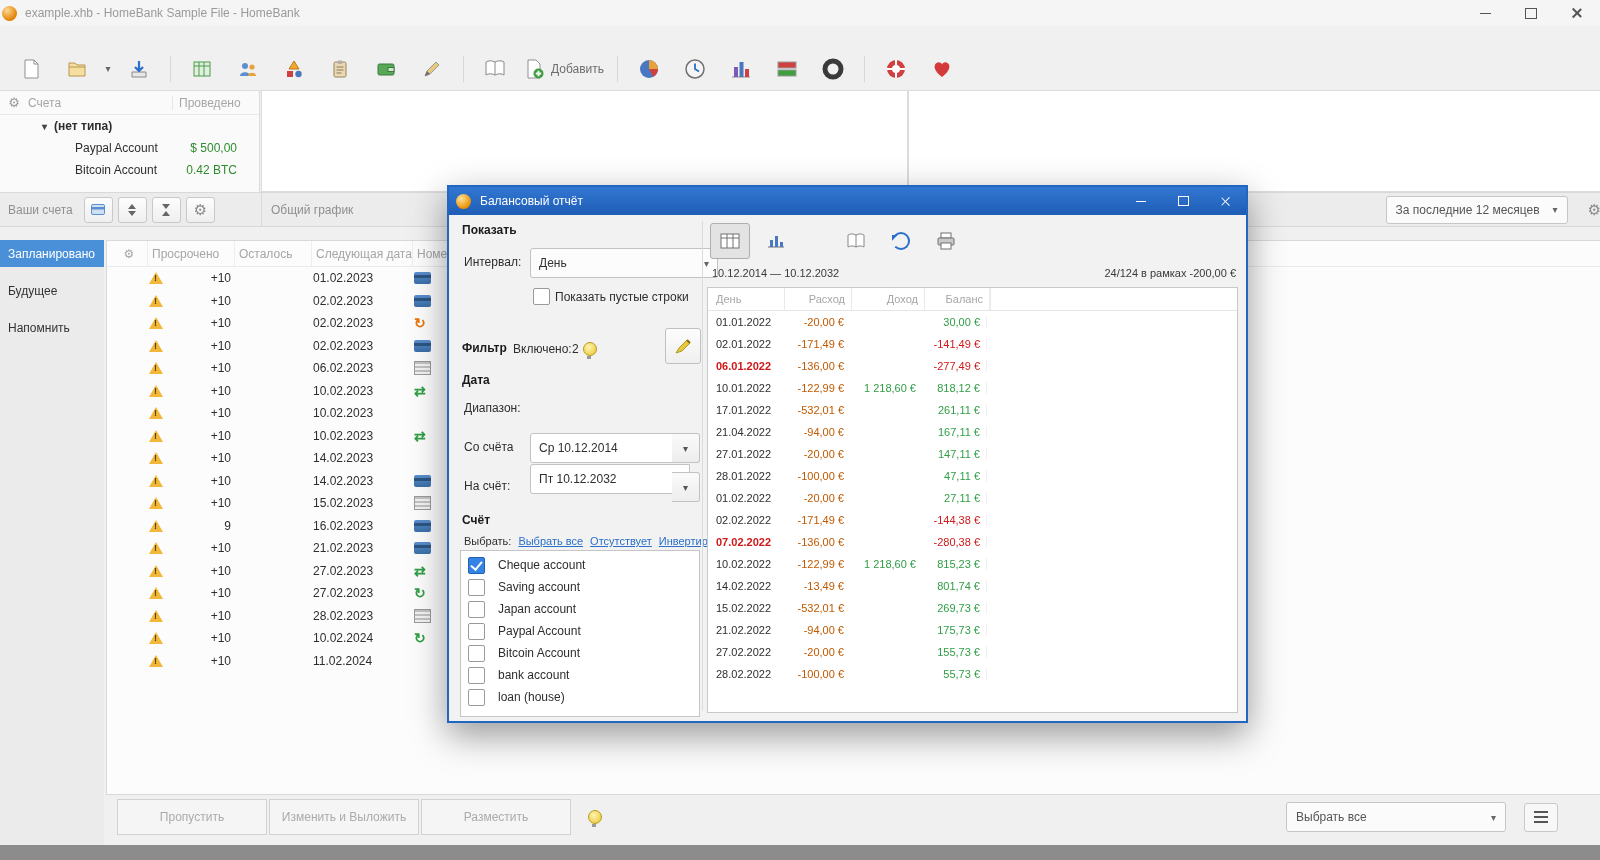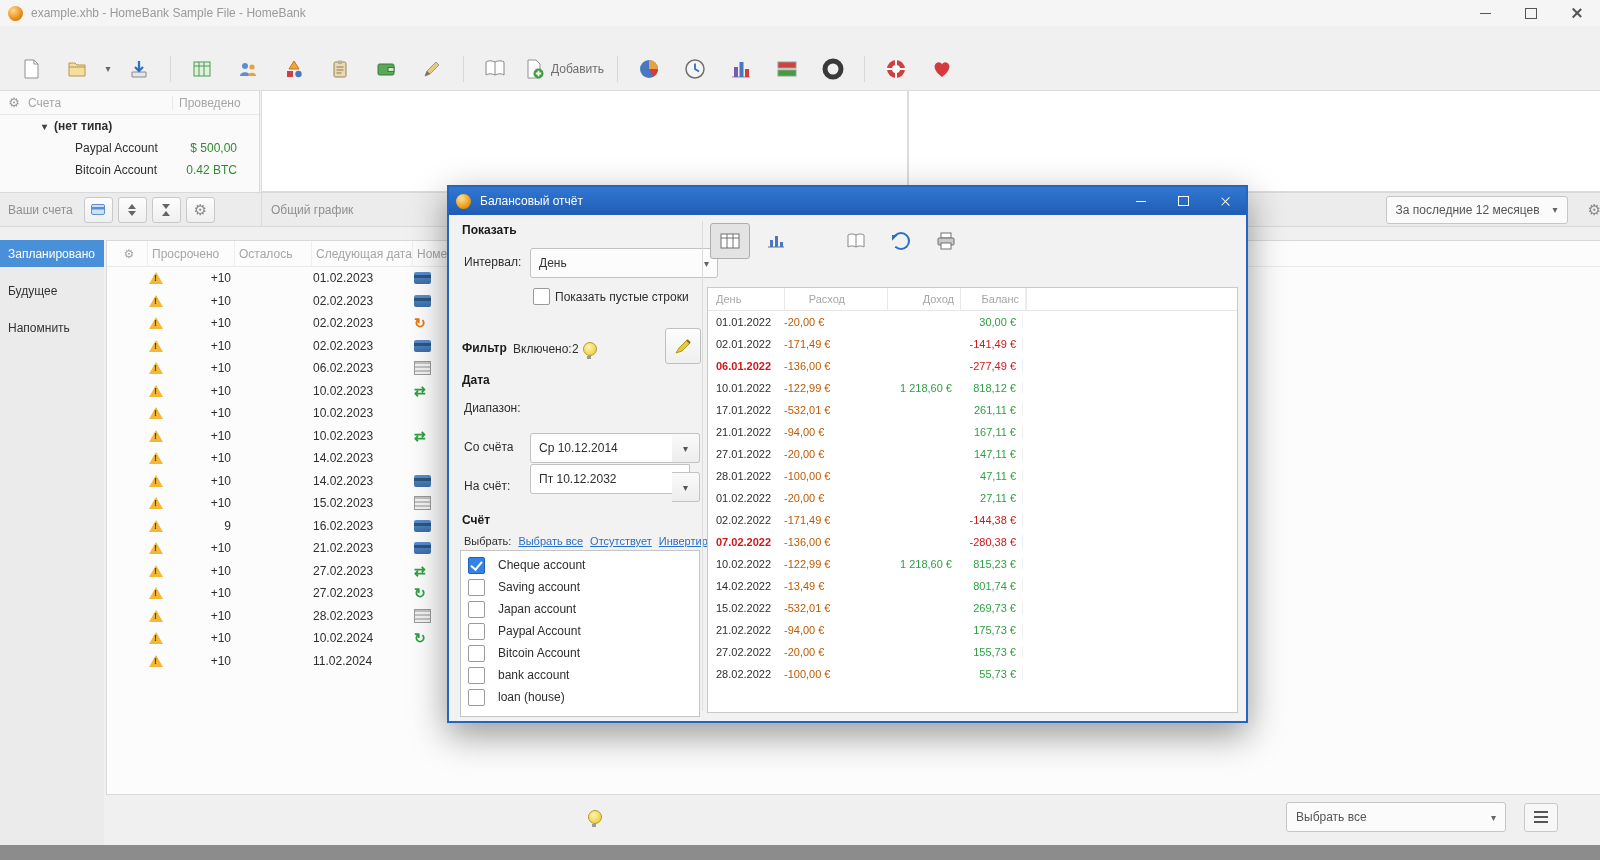--- a/index.html
+++ b/index.html
@@ -1,20 +1,20 @@
 <!DOCTYPE html>
 <html><head>
 <meta charset="utf-8">
 <style>
   html,body{margin:0;padding:0;width:1600px;height:860px;overflow:hidden;}
   body{background:#8c8c8c;font-family:"Liberation Sans",sans-serif;font-size:12px;color:#2e2e2e;position:relative;}
   .app{position:absolute;left:0;top:0;width:1600px;height:845px;background:#f0f0f0;}
 
   
-  .titlebar{position:absolute;left:0;top:0;right:0;height:26px;background:#f5f5f5;display:flex;align-items:center;padding-left:8px;}
+  .titlebar{position:absolute;left:0;top:0;right:0;height:26px;background:#f5f5f5;display:flex;align-items:center;padding-left:2px;}
   .app-icon{width:15px;height:15px;border-radius:50%;background:radial-gradient(circle at 35% 30%,#ffd892,#e07f00 72%);margin-right:8px;flex:none;}
   .title-text{color:#9a9a9a;font-size:12px;}
   .win-controls{position:absolute;right:0;top:0;height:26px;display:flex;}
   .win-btn{width:46px;height:26px;display:flex;align-items:center;justify-content:center;}
   .g-min{width:11px;height:1px;background:#555;}
   .g-max{width:10px;height:9px;border:1px solid #555;}
   .g-close{position:relative;width:12px;height:12px;}
   .g-close::before,.g-close::after{content:"";position:absolute;left:5px;top:0;width:1.5px;height:12px;background:#555;}
   .g-close::before{transform:rotate(45deg);} .g-close::after{transform:rotate(-45deg);}
 
@@ -120,22 +120,22 @@
   .refresh-ic{width:14px;height:14px;border:2.5px solid #2a6fc9;border-radius:50%;border-left-color:transparent;position:relative;}
   .refresh-ic::after{content:"";position:absolute;left:-6px;top:-3px;border:4px solid transparent;border-right-color:#2a6fc9;transform:rotate(45deg);}
   .rt-info{position:absolute;left:9px;right:10px;top:52px;display:flex;font-size:11px;color:#3a3a3a;}
   .rt-info .right{margin-left:auto;}
   .rt-table{position:absolute;left:4px;right:8px;top:72px;bottom:4px;background:#fff;border:1px solid #c9c9c9;overflow:hidden;}
   .rt-head{display:flex;height:22px;align-items:center;color:#a6a6a6;font-size:11px;border-bottom:1px solid #e6e6e6;}
   .rt-head .hcell{border-left:1px solid #e9e9e9;height:100%;display:flex;align-items:center;}
   .rt-head .hcell.first{border-left:none;}
   .rt-row{display:flex;height:22px;align-items:center;font-size:11px;}
   .c-day{width:68px;padding-left:8px;}
-  .c-exp{width:60px;text-align:left;padding-right:6px;justify-content:flex-end;}
-  .c-inc{width:66px;text-align:right;padding-right:6px;justify-content:flex-end;margin-left:36px;}
+  .c-exp{width:60px;text-align:right;padding-right:6px;justify-content:flex-end;}
+  .c-inc{width:66px;text-align:right;padding-right:6px;justify-content:flex-end;}
   .c-bal{width:58px;text-align:right;padding-right:6px;border-right:1px solid #efefef;justify-content:flex-end;}
   .c-fill{flex:1;}
   .exp{color:#c05a00;} .inc{color:#2f9e44;}
   .bal-pos{color:#2f9e44;} .bal-neg{color:#d01818;}
   .date-alert{color:#d01818;font-weight:bold;}
 </style>
 </head>
 <body>
 
 <div class="app">
@@ -562,20 +562,25 @@
           </span>
           <span class="w-left"></span>
           <span class="sr-date">11.02.2024</span>
           <span class="sr-rest"></span>
         </div>
       </div>
   </div>
 
   <div class="bottom-bar">
     <span class="bulb" style="margin-left:0;position:absolute;left:482px;"></span>
+    <span style="display:flex;">
+        <div class="act-btn">Пропустить</div>
+        <div class="act-btn">Изменить и Выложить</div>
+        <div class="act-btn">Разместить</div>
+      </span>
     <div class="bottom-right">
       <div class="dd">
         <span>Выбрать все</span>
         <span class="arr">▾</span>
       </div>
       <div class="hamburger">
           <i></i>
           <i></i>
           <i></i>
         </div>
@@ -706,20 +711,24 @@
               <span class="refresh-ic"></span>
             </div>
           <div class="rt-tb">
               <svg width="20" height="18">
                 <rect x="5" y="1" width="10" height="5" fill="#fff" stroke="#707070"></rect>
                 <rect x="2" y="6" width="16" height="7" rx="1" fill="#c9c9c9" stroke="#707070"></rect>
                 <rect x="5" y="11" width="10" height="6" fill="#fff" stroke="#707070"></rect>
               </svg>
             </div>
         </div>
+        <div class="rt-info">
+          <span>10.12.2014 — 10.12.2032</span>
+          <span class="right">24/124 в рамках -200,00 €</span>
+        </div>
         <div class="rt-table">
           <div class="rt-head">
               <span class="c-day hcell first">День</span>
               <span class="c-exp hcell">Расход</span>
               <span class="c-inc hcell">Доход</span>
               <span class="c-bal hcell">Баланс</span>
               <span class="c-fill hcell"></span>
             </div>
           <div>
               <div class="rt-row">
@@ -751,21 +760,21 @@
                 <span class="c-fill"></span>
               </div>
               <div class="rt-row">
                 <span class="c-day">17.01.2022</span>
                 <span class="c-exp exp">-532,01 €</span>
                 <span class="c-inc inc"></span>
                 <span class="c-bal bal-pos">261,11 €</span>
                 <span class="c-fill"></span>
               </div>
               <div class="rt-row">
-                <span class="c-day">21.01.2022</span>
+                <span class="c-day">21.04.2022</span>
                 <span class="c-exp exp">-94,00 €</span>
                 <span class="c-inc inc"></span>
                 <span class="c-bal bal-pos">167,11 €</span>
                 <span class="c-fill"></span>
               </div>
               <div class="rt-row">
                 <span class="c-day">27.01.2022</span>
                 <span class="c-exp exp">-20,00 €</span>
                 <span class="c-inc inc"></span>
                 <span class="c-bal bal-pos">147,11 €</span>

